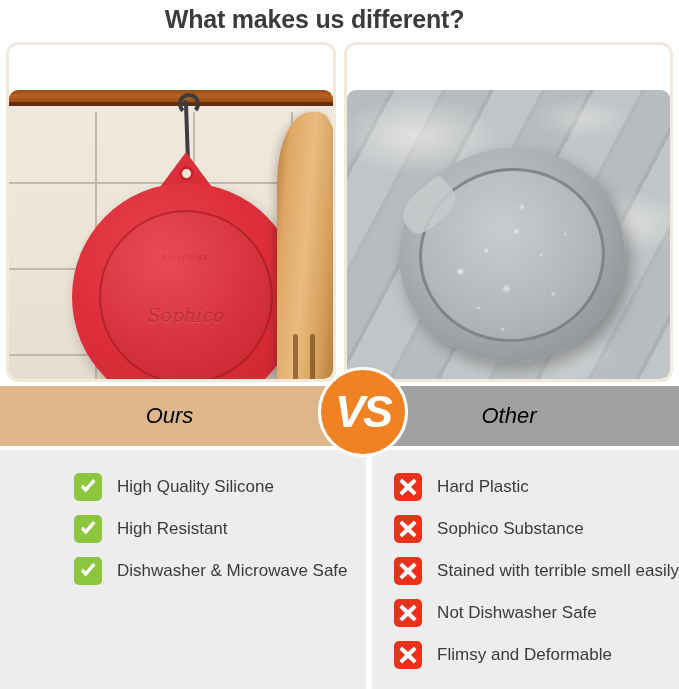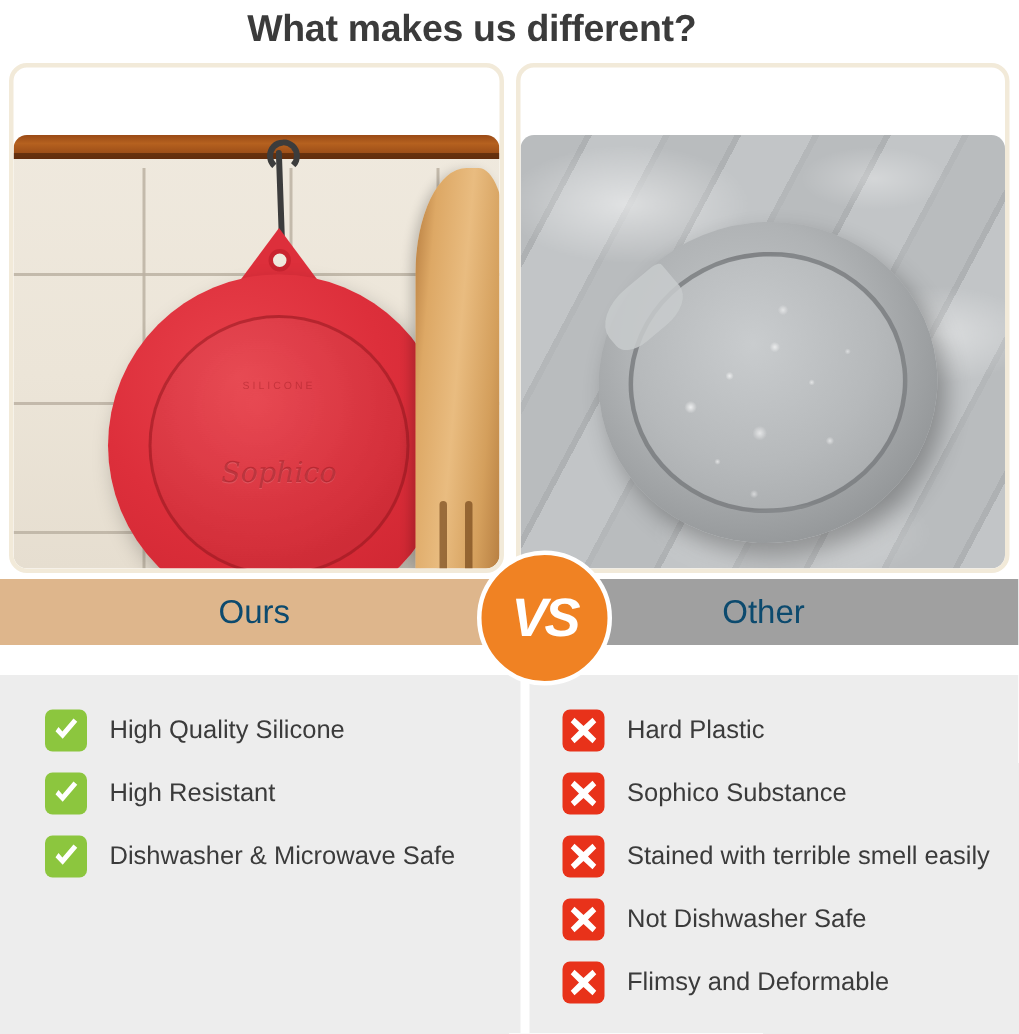--- a/index.html
+++ b/index.html
@@ -242,55 +242,57 @@
   }
 
   
   .vs-band {
     position: absolute;
     top: 386px; left: 0;
     width: 679px; height: 64px;
     display: flex;
   }
   .band-half {
-    height: 44px;
+    height: 60px;
     display: flex;
     align-items: center;
     justify-content: center;
     font-size: 22px;
-    color: #0c4a6e;
+    color: #000000;
+    font-style: italic;
   }
   .band-ours  { width: 339px; background: #deb68c; }
   .band-other { width: 340px; background: #a0a0a0; }
 
   .vs-badge {
     position: absolute;
     left: 318px; top: 367px;
     width: 90px; height: 90px;
     border-radius: 50%;
     background: #f08223;
     border: 3px solid #ffffff;
     display: flex;
     align-items: center;
     justify-content: center;
-    font-size: 36px;
+    font-size: 45px;
     font-weight: bold;
     font-style: italic;
     color: #ffffff;
     letter-spacing: -2px;
     z-index: 5;
   }
 
   
   .lists {
     position: absolute;
     top: 450px; left: 0;
     width: 679px; height: 239px;
     background: #ededed;
     display: flex;
+    padding-left: 44px;
   }
   .list-col {
     height: 239px;
     padding: 16px 0 0 0;
   }
   .col-ours  { width: 347px; padding-left: 30px; }
   .col-other { width: 332px; padding-left: 22px; border-left: 6px solid #ffffff; }
 
   .feat-row {
     display: flex;

